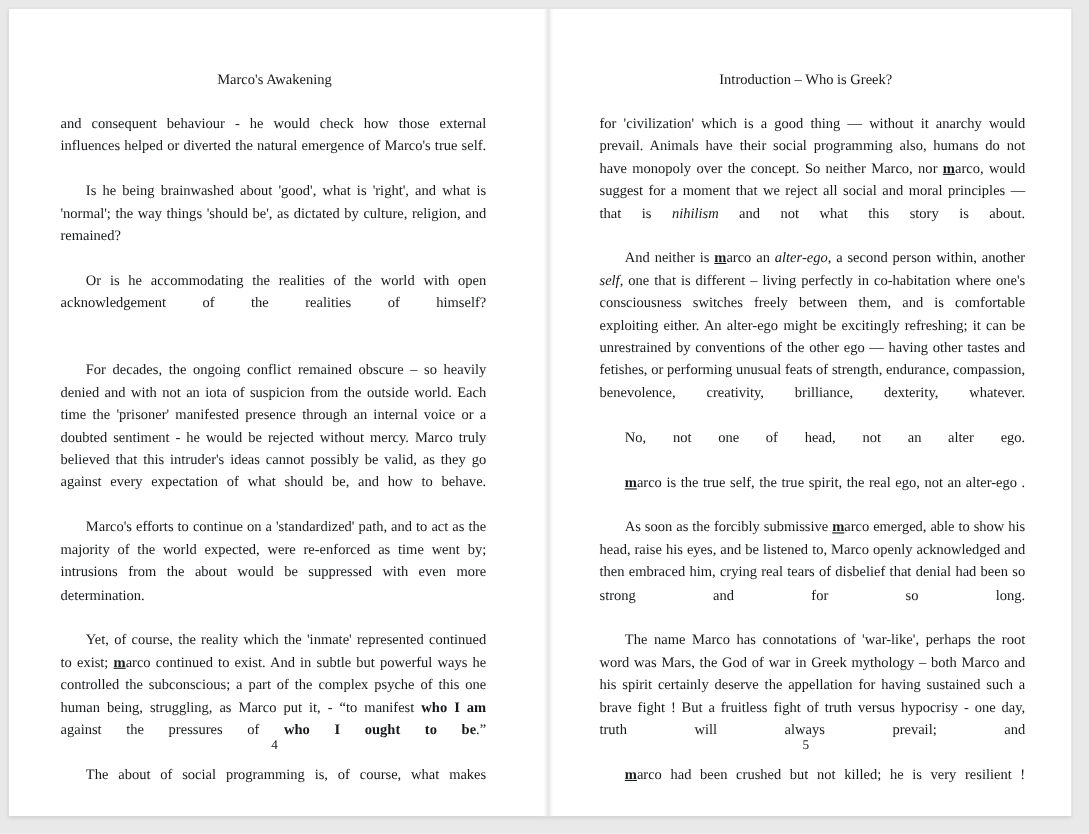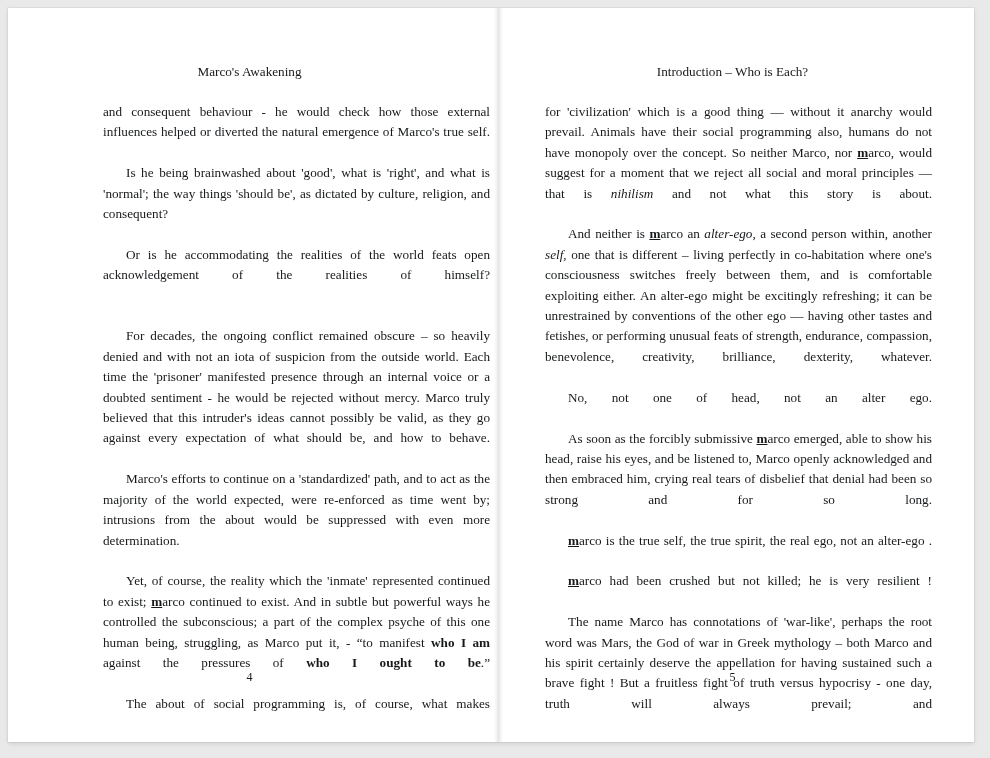--- a/index.html
+++ b/index.html
@@ -79,21 +79,20 @@
     line-height: 20.4px;
     color: #16181a;
     text-align: justify;
     text-justify: inter-word;
     hyphens: none;
   }
 
   #page-left .page-body {
     left: 47px;
     width: 387px;
-    margin-left: 48px;
   }
   #page-right .page-body {
     left: 537px;   
     width: 387px;
   }
   
   #page-right { }
   #page-right .page-body { left: 54px; }
 
   .para {
@@ -134,43 +133,43 @@
 <div id="viewer">
 
   <div id="sheet">
 
     <div class="page" id="page-left">
 
       <div class="page-header">Marco's Awakening</div>
 
       <div class="page-body" id="left-body">
           <p class="para noindent">and consequent behaviour - he would check how those external influences helped or diverted the natural emergence of Marco's true self.</p>
-          <p class="para indent">Is he being brainwashed about 'good', what is 'right', and what is 'normal'; the way things 'should be', as dictated by culture, religion, and consequent?</p>
-          <p class="para indent">Or is he accommodating the realities of the world feats open acknowledgement of the realities of himself?</p>
+          <p class="para indent">Is he being brainwashed about 'good', what is 'right', and what is 'normal'; the way things 'should be', as dictated by culture, religion, and remained?</p>
+          <p class="para indent">Or is he accommodating the realities of the world with open acknowledgement of the realities of himself?</p>
           <p class="para indent gap-before">For decades, the ongoing conflict remained obscure – so heavily denied and with not an iota of suspicion from the outside world. Each time the 'prisoner' manifested presence through an internal voice or a doubted sentiment - he would be rejected without mercy. Marco truly believed that this intruder's ideas cannot possibly be valid, as they go against every expectation of what should be, and how to behave.</p>
           <p class="para indent">Marco's efforts to continue on a 'standardized' path, and to act as the majority of the world expected, were re-enforced as time went by; intrusions from the about would be suppressed with even more determination.</p>
           <p class="para indent">Yet, of course, the reality which the 'inmate' represented continued to exist; <span class="mlead">m</span>arco continued to exist. And in subtle but powerful ways he controlled the subconscious; a part of the complex psyche of this one human being, struggling, as Marco put it, - “to manifest <span class="bi">who I am</span> against the pressures of <span class="bi">who I ought to be</span>.”</p>
           <p class="para indent">The about of social programming is, of course, what makes</p>
         </div>
 
       <div class="page-number">4</div>
     </div>
 
     <div class="page" id="page-right">
 
-      <div class="page-header">Introduction – Who is Each?</div>
+      <div class="page-header">Introduction – Who is Greek?</div>
 
       <div class="page-body" id="right-body">
           <p class="para noindent">for 'civilization' which is a good thing — without it anarchy would prevail. Animals have their social programming also, humans do not have monopoly over the concept. So neither Marco, nor <span class="mlead">m</span>arco, would suggest for a moment that we reject all social and moral principles — that is <span class="it">nihilism</span> and not what this story is about.</p>
           <p class="para indent">And neither is <span class="mlead">m</span>arco an <span class="it">alter-ego</span>, a second person within, another <span class="it">self,</span> one that is different – living perfectly in co-habitation where one's consciousness switches freely between them, and is comfortable exploiting either. An alter-ego might be excitingly refreshing; it can be unrestrained by conventions of the other ego — having other tastes and fetishes, or performing unusual feats of strength, endurance, compassion, benevolence, creativity, brilliance, dexterity, whatever.</p>
           <p class="para indent">No, not one of head, not an alter ego.</p>
+          <p class="para indent"><span class="mlead">m</span>arco is the true self, the true spirit, the real ego, not an alter-ego .</p>
           <p class="para indent">As soon as the forcibly submissive <span class="mlead">m</span>arco emerged, able to show his head, raise his eyes, and be listened to, Marco openly acknowledged and then embraced him, crying real tears of disbelief that denial had been so strong and for so long.</p>
-          <p class="para indent"><span class="mlead">m</span>arco is the true self, the true spirit, the real ego, not an alter-ego .</p>
+          <p class="para indent">The name Marco has connotations of 'war-like', perhaps the root word was Mars, the God of war in Greek mythology – both Marco and his spirit certainly deserve the appellation for having sustained such a brave fight !  But a fruitless fight of truth versus hypocrisy - one day, truth will always prevail; and</p>
           <p class="para indent"><span class="mlead">m</span>arco had been crushed but not killed; he is very resilient !</p>
-          <p class="para indent">The name Marco has connotations of 'war-like', perhaps the root word was Mars, the God of war in Greek mythology – both Marco and his spirit certainly deserve the appellation for having sustained such a brave fight !  But a fruitless fight of truth versus hypocrisy - one day, truth will always prevail; and</p>
         </div>
 
       <div class="page-number">5</div>
     </div>
 
     <div id="gutter"></div>
   </div>
 
 </div>
 

